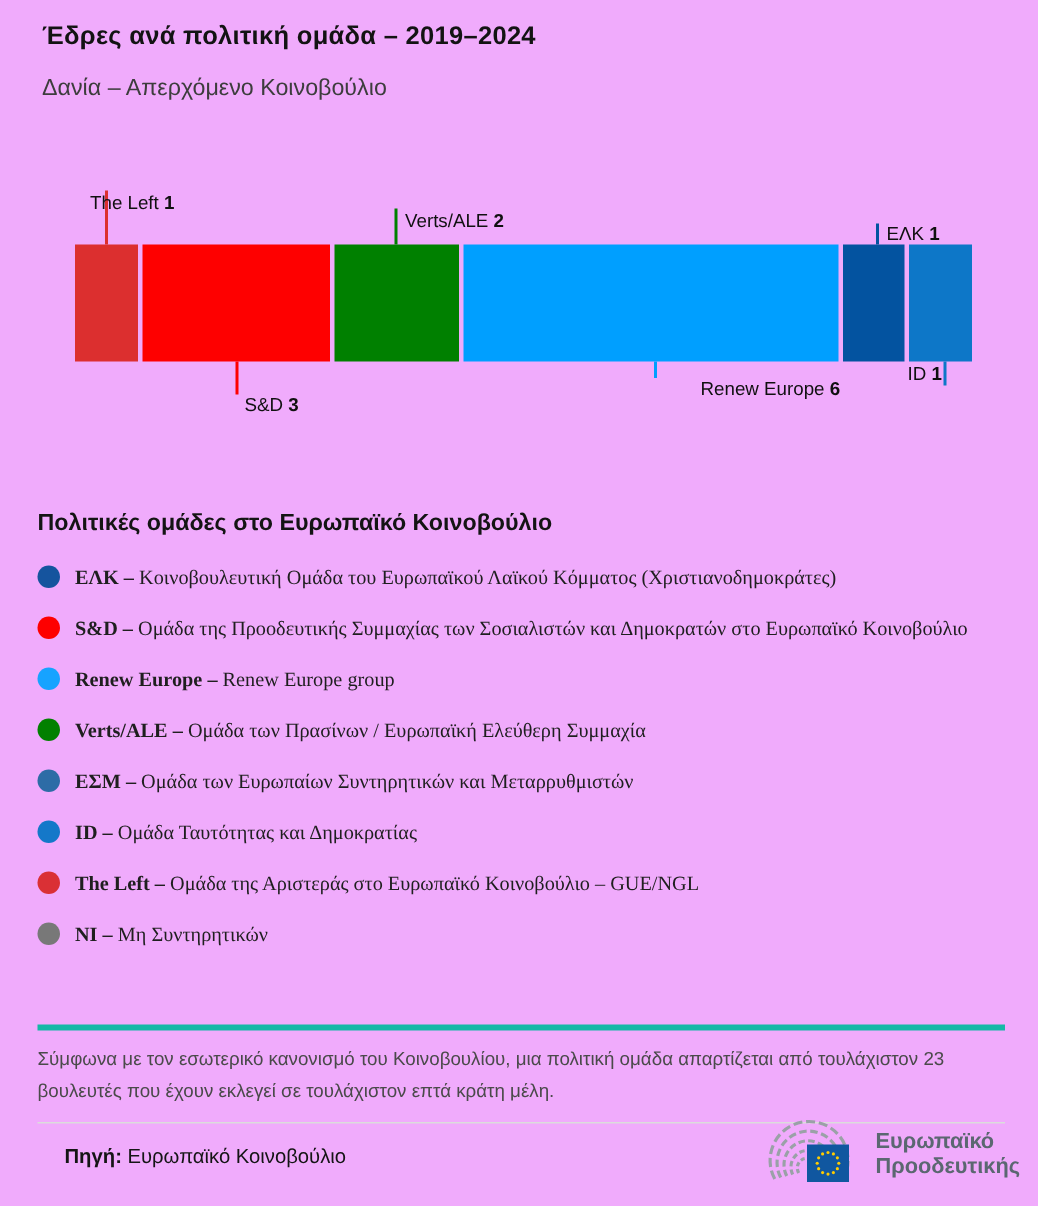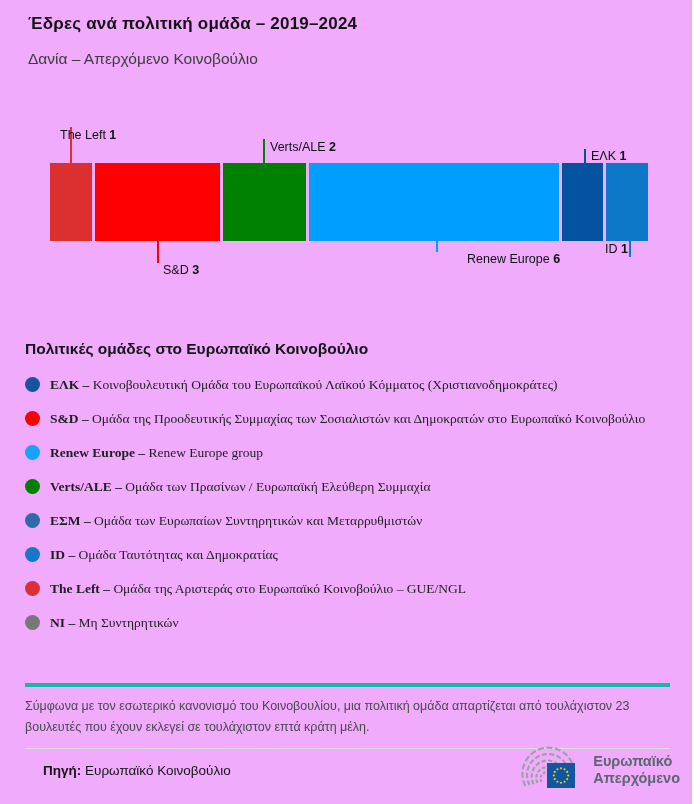--- a/index.html
+++ b/index.html
@@ -193,18 +193,18 @@
             <circle cx="50.00" cy="38.70" r="1.05"></circle>
             <circle cx="46.40" cy="37.74" r="1.05"></circle>
             <circle cx="43.76" cy="35.10" r="1.05"></circle>
             <circle cx="42.80" cy="31.50" r="1.05"></circle>
             <circle cx="43.76" cy="27.90" r="1.05"></circle>
             <circle cx="46.40" cy="25.26" r="1.05"></circle>
           </g>
       </svg>
       <div class="lt">
         <span>Ευρωπαϊκό</span><br>
-        <span>Απερχόμενο</span>
+        <span>Προοδευτικής</span>
       </div>
     </div>
   </div>
 
 </div>
 
 </body></html>

